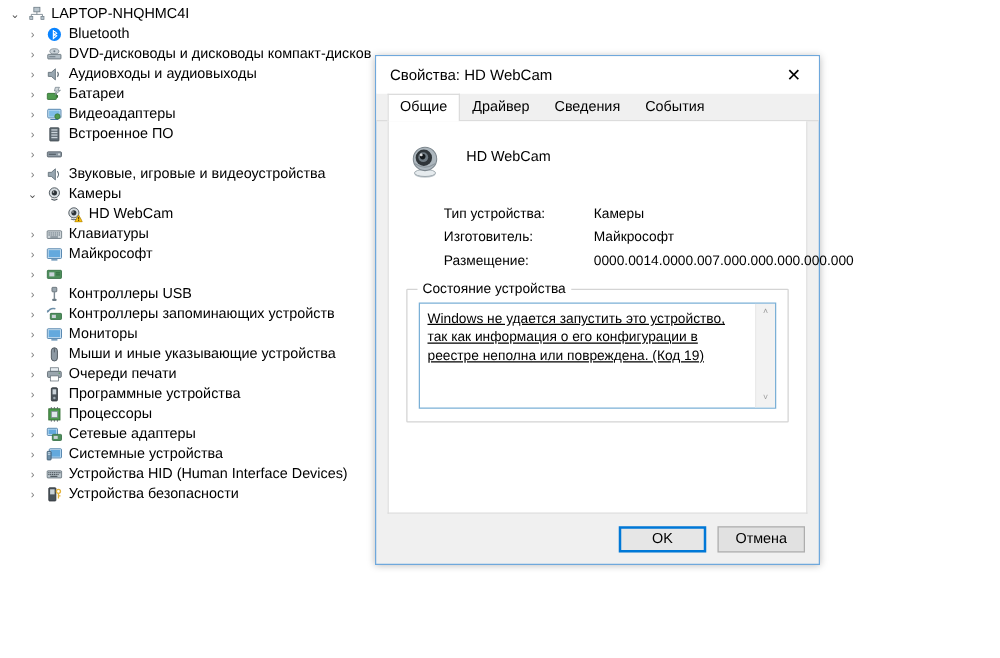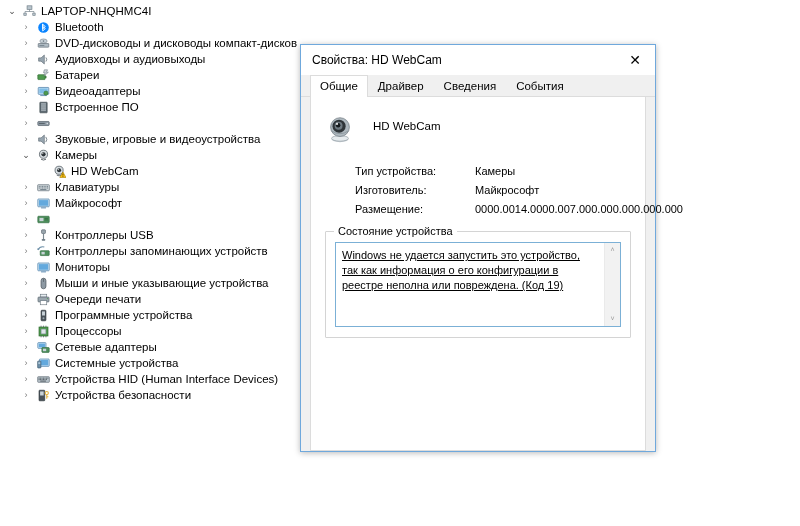--- a/index.html
+++ b/index.html
@@ -653,14 +653,18 @@
         <div class="status-text">Windows не удается запустить это устройство, так как информация о его конфигурации в реестре неполна или повреждена. (Код 19)</div>
         <div class="vscroll">
           <span class="scroll-arrow">˄</span>
           <span class="scroll-arrow">˅</span>
         </div>
       </div>
     </div>
 
   </div>
 
+  <div class="btnbar">
+    <button class="dlg-btn default">OK</button>
+    <button class="dlg-btn">Отмена</button>
+  </div>
 
 </div>
 
 </body></html>

